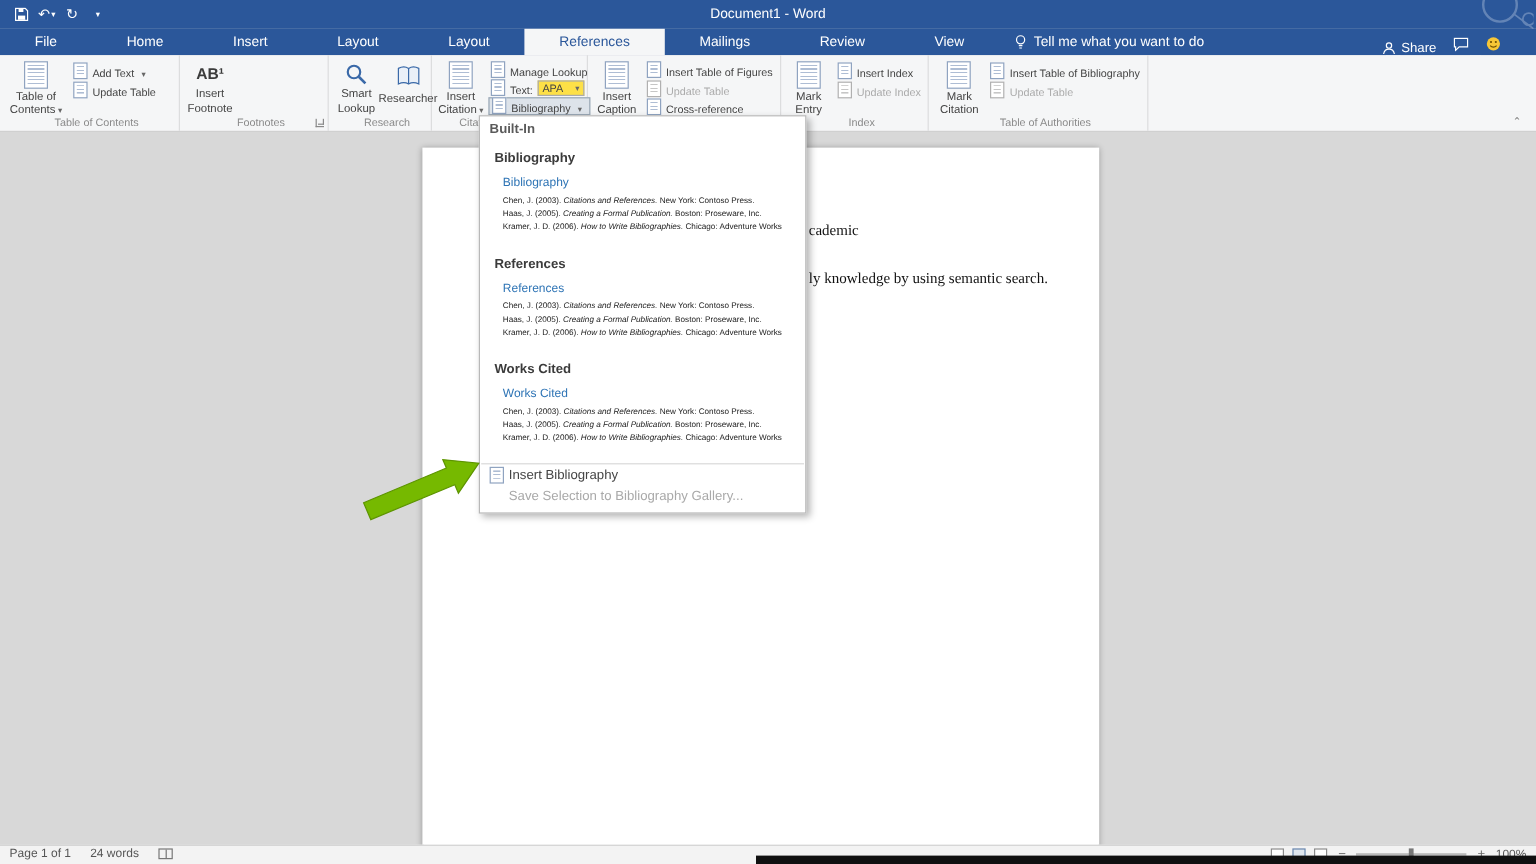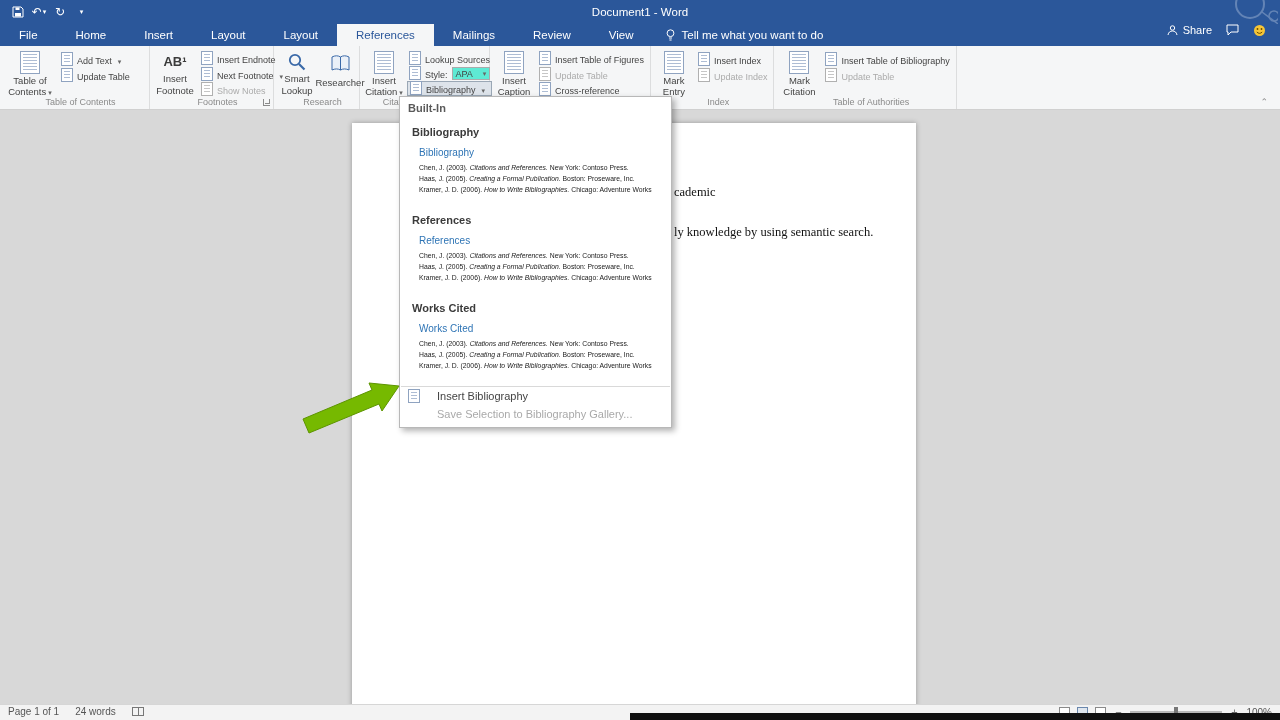--- a/index.html
+++ b/index.html
@@ -17,40 +17,40 @@
   .user-name { font-size:11px; margin-right:12px; }
   .win-btn { width:34px; height:24px; display:flex; align-items:center; justify-content:center; font-size:11px; color:#fff; }
   .ico-min { width:9px; height:1px; background:#fff; display:inline-block; }
   .ico-max { width:9px; height:9px; border:1px solid #fff; display:inline-block; }
   .ico-ribopt { width:12px; height:10px; border:1px solid #fff; position:relative; display:inline-block; }
   .ico-ribopt::after { content:""; position:absolute; left:3px; top:2px; border-left:3px solid transparent; border-right:3px solid transparent; border-bottom:4px solid #fff; }
   .tb-deco { position:absolute; right:2px; top:-14px; width:90px; height:40px; opacity:.35; pointer-events:none; }
 
   
   #tabrow { position:absolute; top:24px; left:0; right:0; height:22px; background:#2b579a; display:flex; color:#fff; font-size:11.5px; }
-  .tab { padding:0 19px; line-height:22px; white-space:nowrap; }
+  .tab { padding:0 29px; line-height:22px; white-space:nowrap; }
   .tab.active { background:#f5f6f7; color:#2b579a; }
   .tellme { display:flex; align-items:center; gap:6px; padding:0 14px; line-height:22px; white-space:nowrap; }
-  .tabrow-right { margin-left:auto; display:flex; align-items:flex-start; gap:14px; padding-right:14px; }
+  .tabrow-right { margin-left:auto; display:flex; align-items:flex-end; gap:14px; padding-right:29px; }
   .share { display:flex; align-items:center; gap:5px; font-size:11px; }
 
   
   #ribbon { position:absolute; top:46px; left:0; right:0; height:64px; background:#f5f6f7; border-bottom:1px solid #d0d0d0; display:flex; }
   .rgroup { position:relative; border-right:1px solid #dcddde; padding:3px 4px 13px 4px; display:flex; gap:3px; flex:none; }
   .rgroup-label { position:absolute; left:0; right:0; bottom:0; height:13px; text-align:center; font-size:9px; color:#8a8a8a; line-height:13px; white-space:nowrap; overflow:hidden;padding-left:12px; }
   .launcher { position:absolute; right:3px; bottom:3px; width:7px; height:7px; border-left:1px solid #8a8a8a; border-bottom:1px solid #8a8a8a; }
   .launcher::after { content:""; position:absolute; right:0; top:0; width:4px; height:4px; border-right:1px solid #8a8a8a; border-bottom:1px solid #8a8a8a; }
   .bigbtn { width:46px; display:flex; flex-direction:column; align-items:center; font-size:9.5px; color:#444; text-align:center; line-height:1.2; padding-top:2px; flex:none; }
   .bigbtn .bicon { height:25px; display:flex; align-items:center; justify-content:center; margin-bottom:1px; }
   .caret { font-size:7px; color:#666; margin-left:2px; }
   .smallcol { display:flex; flex-direction:column; gap:1px; padding-top:2px; }
   .smallbtn { display:flex; align-items:flex-end; gap:4px; font-size:9px; color:#444; height:15px; white-space:nowrap; padding:0 2px; }
   .smallbtn.disabled { color:#ababab; }
   .smallbtn.pressed { background:#dde3ea; border:1px solid #9aa7b5; }
-  .combo { background:#5eead4; border:1px solid #ababab; padding:0 3px; font-size:9px; display:inline-flex; align-items:center; gap:8px; height:13px; }
+  .combo { background:#fde047; border:1px solid #ababab; padding:0 3px; font-size:9px; display:inline-flex; align-items:center; gap:8px; height:13px; }
   .collapse-ribbon { position:absolute; right:12px; bottom:2px; font-size:9px; color:#8a8a8a; }
 
   
   .i-doc { position:relative; display:inline-block; width:14px; height:16px; background:#fff; border:1px solid #8fa3c0; flex:none; }
   .i-doc::after { content:""; position:absolute; left:2px; right:2px; top:2px; bottom:3px;
     background:repeating-linear-gradient(to bottom,#aebdd4 0,#aebdd4 1px,transparent 1px,transparent 3px); }
   .i-doc.big { width:20px; height:23px; }
   .i-doc.sm { width:12px; height:14px; }
   .i-doc.gray { border-color:#b0b0b0; } .i-doc.gray::after { background:repeating-linear-gradient(to bottom,#c6c6c6 0,#c6c6c6 1px,transparent 1px,transparent 3px); }
   .ab1 { font-weight:bold; font-size:13px; color:#3b3b3b; }
@@ -64,21 +64,21 @@
 
   
   #bib-menu { position:absolute; left:399px; top:96px; width:273px; background:#fff; border:1px solid #b8b8b8; box-shadow:3px 3px 6px rgba(0,0,0,.3); z-index:50; }
   .menu-header { padding:5px 8px 2px; font-weight:bold; font-size:11px; color:#5a5a5a; }
   .gal-heading { font-weight:bold; font-size:11px; color:#3b3b3b; padding:10px 12px 4px; }
   .gal-item { margin:0 10px; padding:4px 8px 8px; border:1px solid transparent; }
   .gal-title { color:#2e74b5; font-size:10px; margin-bottom:4px; }
   .gal-line { font-size:6.8px; color:#1a1a1a; line-height:11px; white-space:nowrap; overflow:hidden; }
   .gal-line .it { font-style:italic; }
   .menu-sep { border-top:1px solid #d9d9d9; margin:6px 1px 0; }
-  .menu-cmd { display:flex; align-items:center; gap:17px; padding:2px 8px; height:18px; font-size:11px; color:#444; }
+  .menu-cmd { display:flex; align-items:center; gap:4px; padding:2px 8px; height:18px; font-size:11px; color:#444; }
   .menu-cmd.disabled { color:#a9a9a9; }
   .cmd-spacer { width:12px; flex:none; }
   .menu-bottom-pad { height:4px; }
 
   
   #green-arrow { position:absolute; left:302px; top:372px; z-index:60; pointer-events:none; }
 
   
   #statusbar { position:absolute; left:0; right:0; bottom:0; height:16px; background:#f3f3f3; border-top:1px solid #d6d6d6; font-size:10px; color:#555; }
   .sb-left { position:absolute; left:8px; top:1px; display:flex; align-items:center; gap:16px; }
@@ -206,35 +206,20 @@
       <div class="rgroup-label">Table of Contents</div>
     </div>
 
     <div class="rgroup" style="width:124px">
       <div class="bigbtn" style="width:42px">
         <span class="bicon">
             <span class="ab1">AB¹</span>
           </span>
         <span><span>Insert</span><br><span>Footnote</span></span>
       </div>
-      <div class="smallcol">
-        <div class="smallbtn">
-            <span class="i-doc sm"></span>
-            <span>Insert Endnote</span>
-          </div>
-        <div class="smallbtn">
-            <span class="i-doc sm"></span>
-            <span>Next Footnote</span>
-            <span class="caret">▾</span>
-          </div>
-        <div class="smallbtn disabled">
-            <span class="i-doc sm gray"></span>
-            <span>Show Notes</span>
-          </div>
-      </div>
       <div class="rgroup-label"><span>Footnotes</span></div>
       <div class="launcher"></div>
     </div>
 
     <div class="rgroup" style="width:86px">
       <div class="bigbtn" style="width:38px">
         <span class="bicon">
             <svg width="20" height="20" viewBox="0 0 20 20">
               <circle cx="8" cy="8" r="5.2" fill="none" stroke="#3a69a8" stroke-width="1.8"></circle>
               <line x1="12" y1="12" x2="17.5" y2="17.5" stroke="#3a69a8" stroke-width="2.2"></line>
@@ -257,25 +242,25 @@
     <div class="rgroup" style="width:130px">
       <div class="bigbtn" style="width:40px">
         <span class="bicon">
             <span class="i-doc big"></span>
           </span>
         <span><span>Insert</span><br><span>Citation</span><span class="caret">▾</span></span>
       </div>
       <div class="smallcol">
         <div class="smallbtn">
             <span class="i-doc sm"></span>
-            <span>Lookup Sources</span>
-          </div>
-        <div class="smallbtn">
-            <span class="i-doc sm"></span>
-            <span>Style:</span>
+            <span>Manage Lookup</span>
+          </div>
+        <div class="smallbtn">
+            <span class="i-doc sm"></span>
+            <span>Text:</span>
             <span class="combo">
               <span>APA</span>
               <span class="caret">▾</span>
             </span>
           </div>
         <div class="smallbtn pressed">
             <span class="i-doc sm"></span>
             <span>Bibliography</span>
             <span class="caret">▾</span>
           </div>

